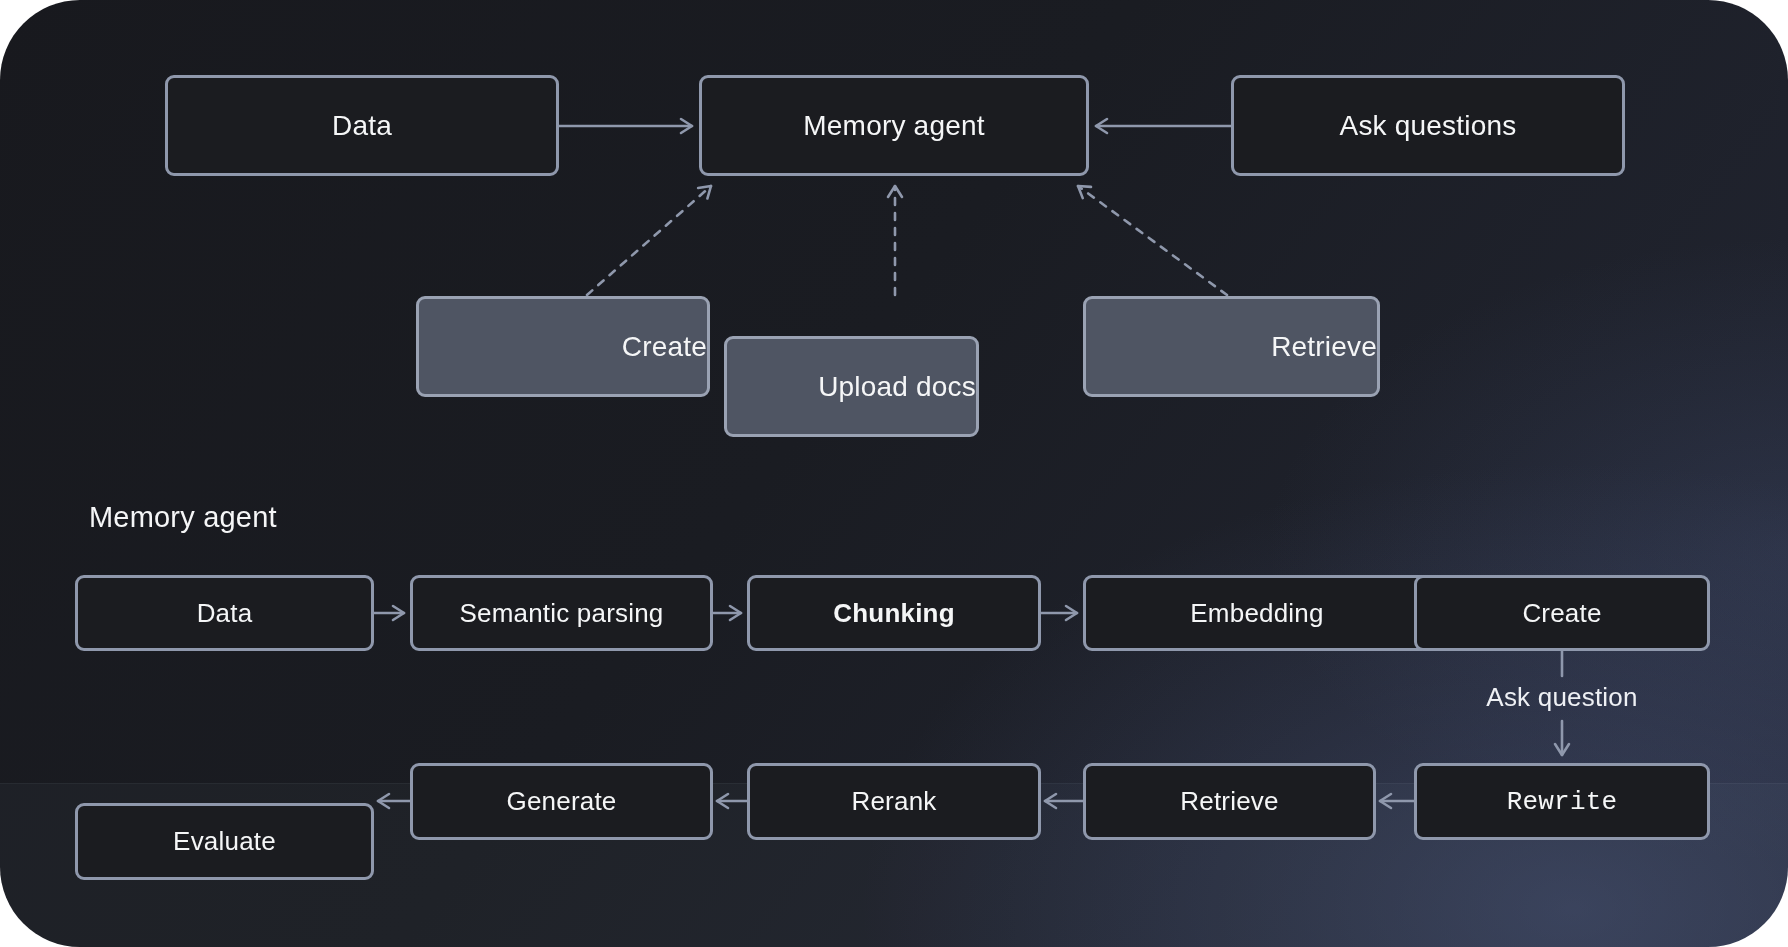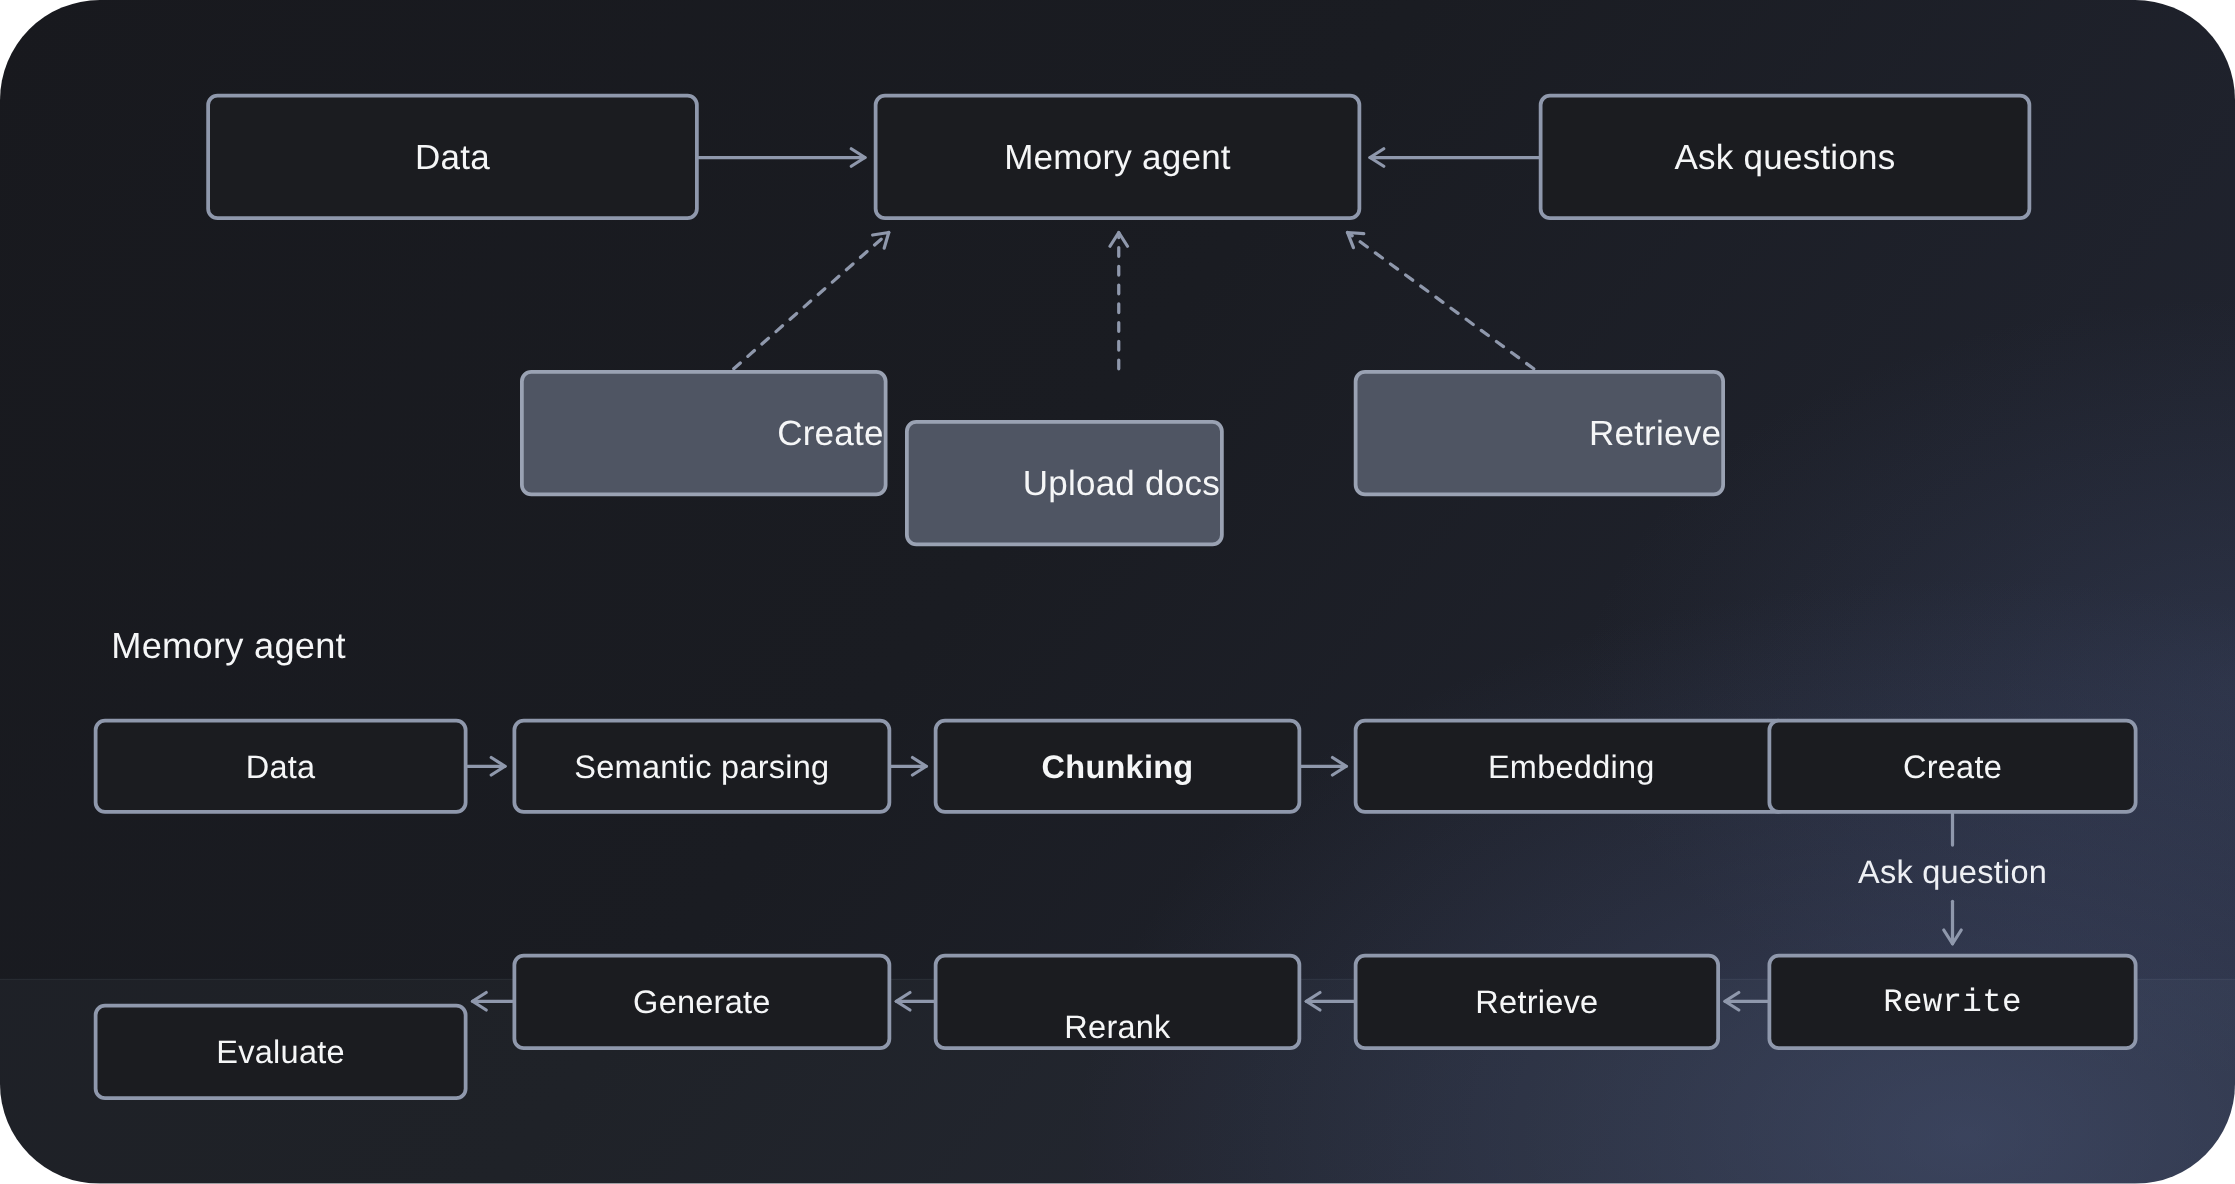--- a/index.html
+++ b/index.html
@@ -146,21 +146,21 @@
   </div>
 
   <div class="edge-label">Ask question</div>
 
   <div class="node dark md" style="left:75px; top:763px; width:299px; height:77px;margin-top:40px;">
     <span>Evaluate</span>
   </div>
   <div class="node dark md" style="left:410px; top:763px; width:303px; height:77px;">
     <span>Generate</span>
   </div>
-  <div class="node dark md" style="left:747px; top:763px; width:294px; height:77px;align-items:flex-end;">
+  <div class="node dark md" style="left:747px; top:763px; width:294px; height:77px;">
     <span>Rerank</span>
   </div>
   <div class="node dark md" style="left:1083px; top:763px; width:293px; height:77px;">
     <span>Retrieve</span>
   </div>
   <div class="node dark md" style="left:1414px; top:763px; width:296px; height:77px;font-family:Liberation Mono, monospace;">
     <span>Rewrite</span>
   </div>
 
 </div>

